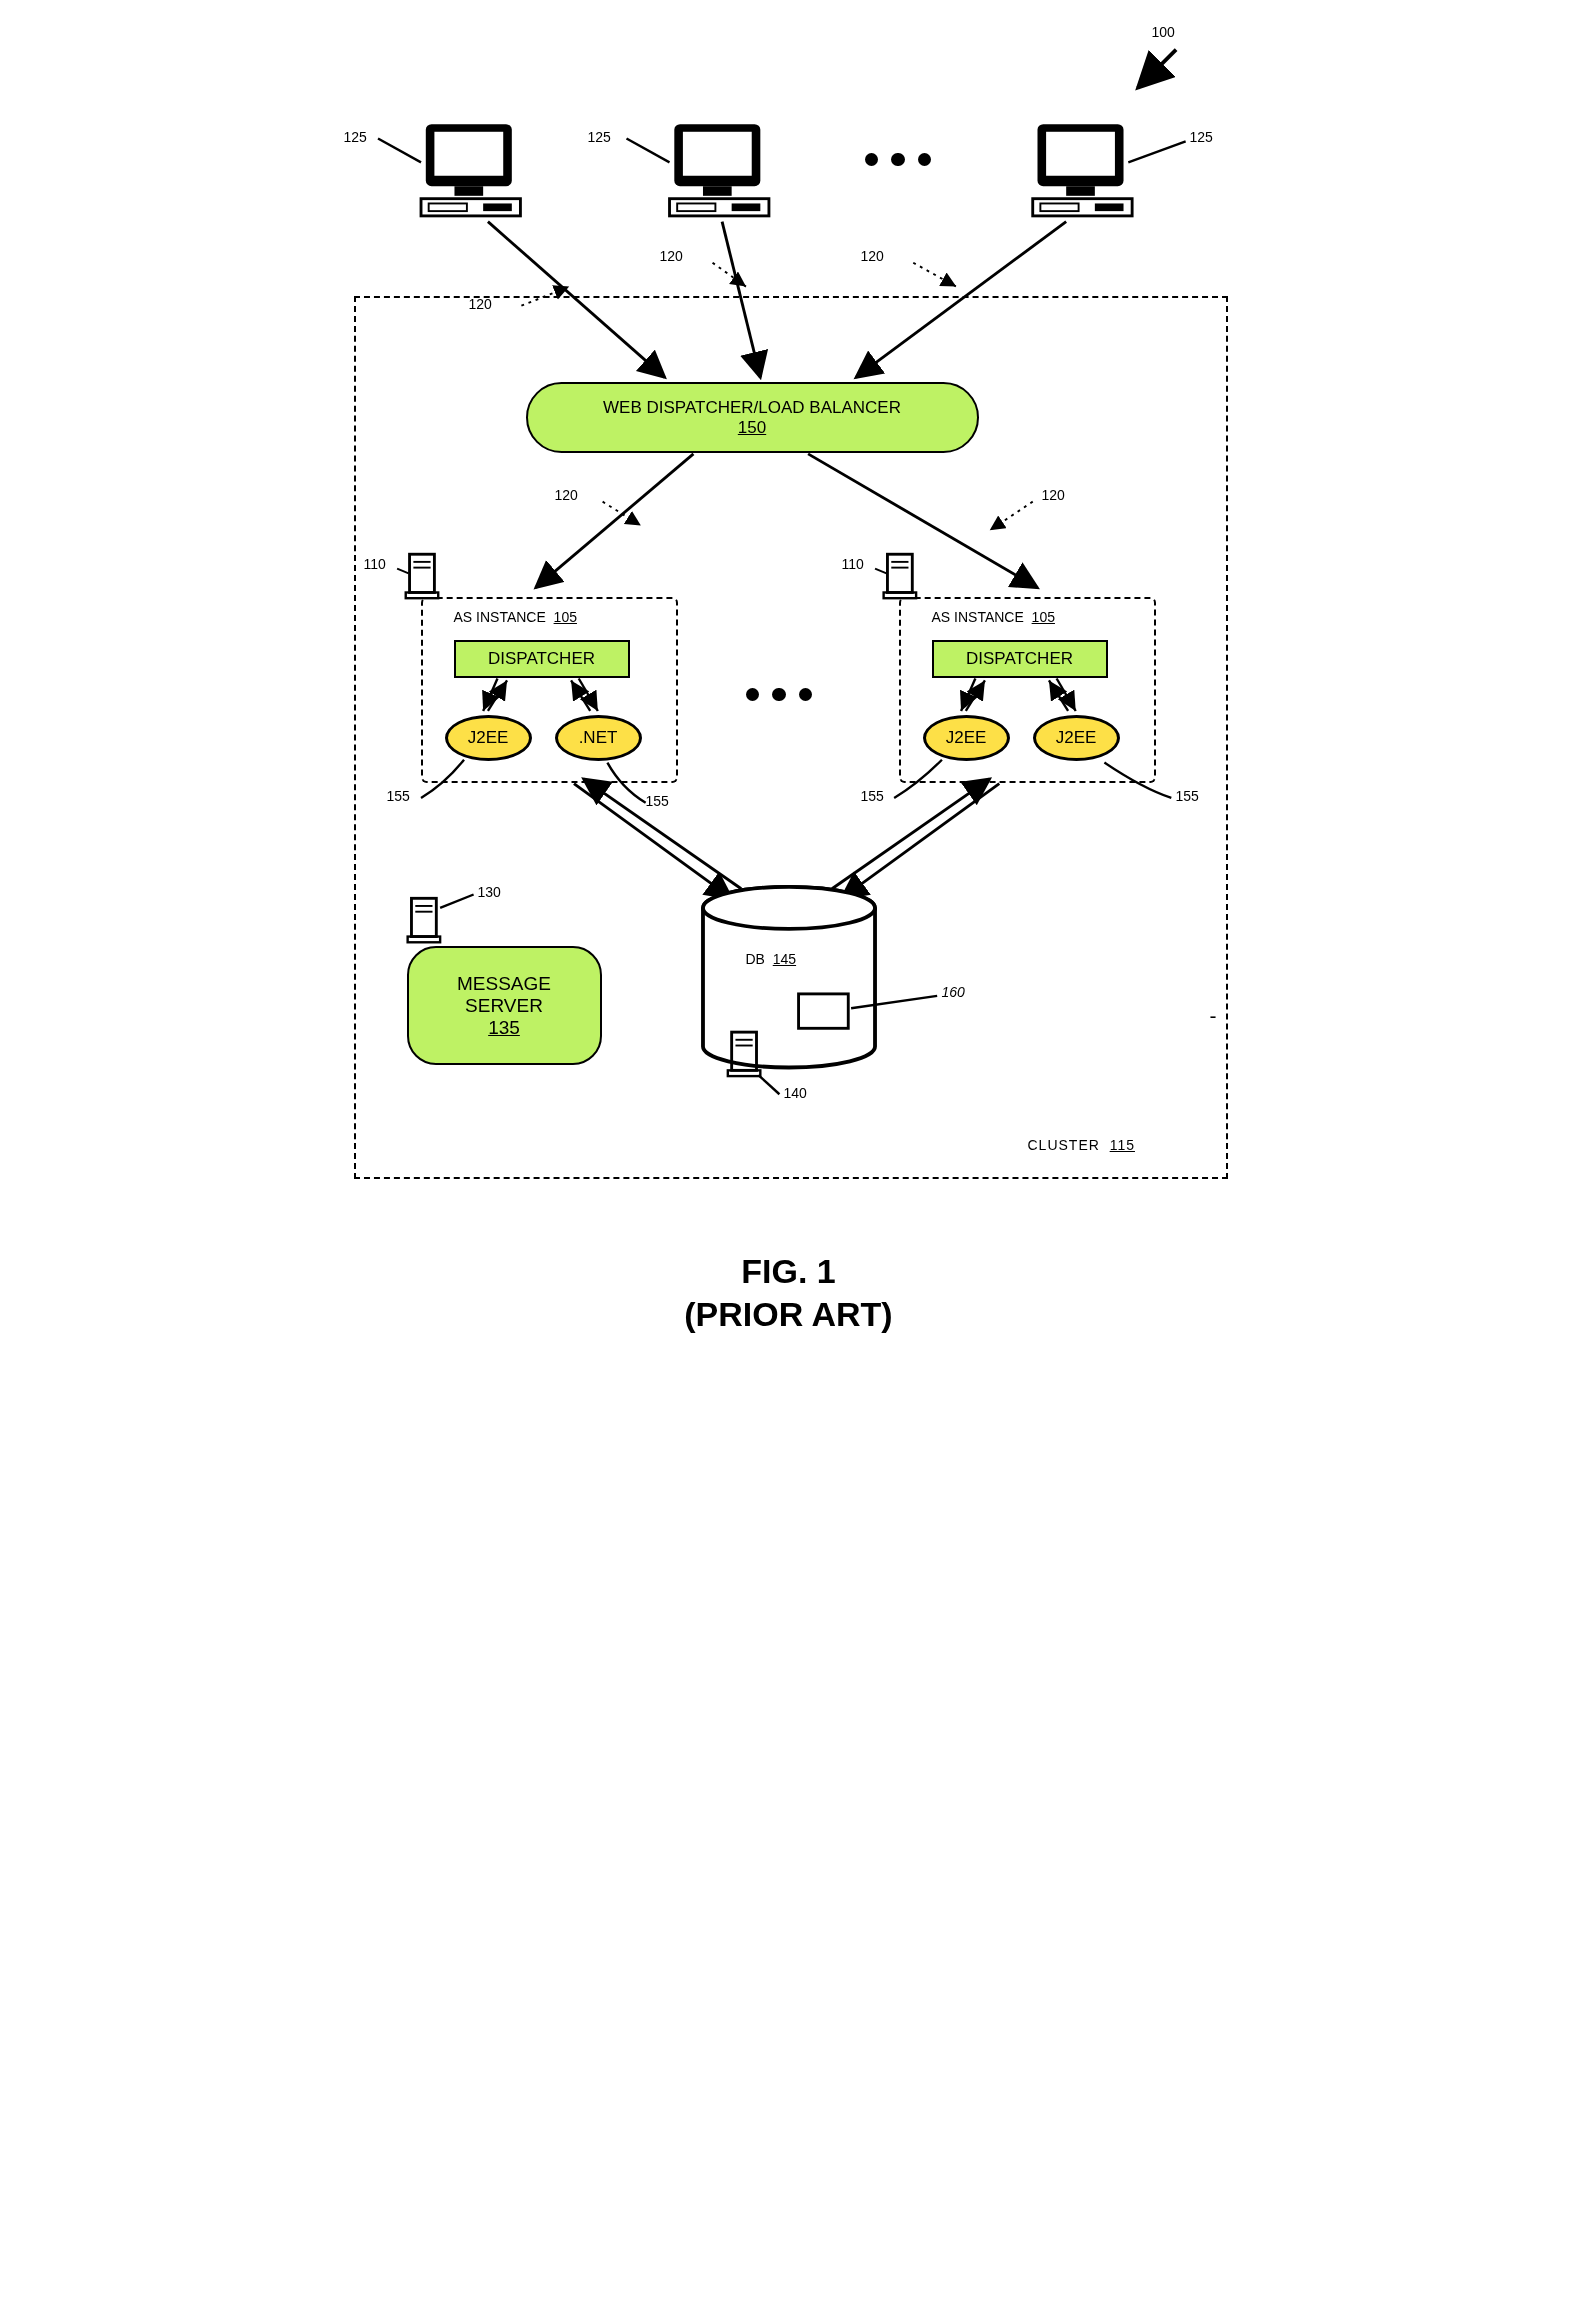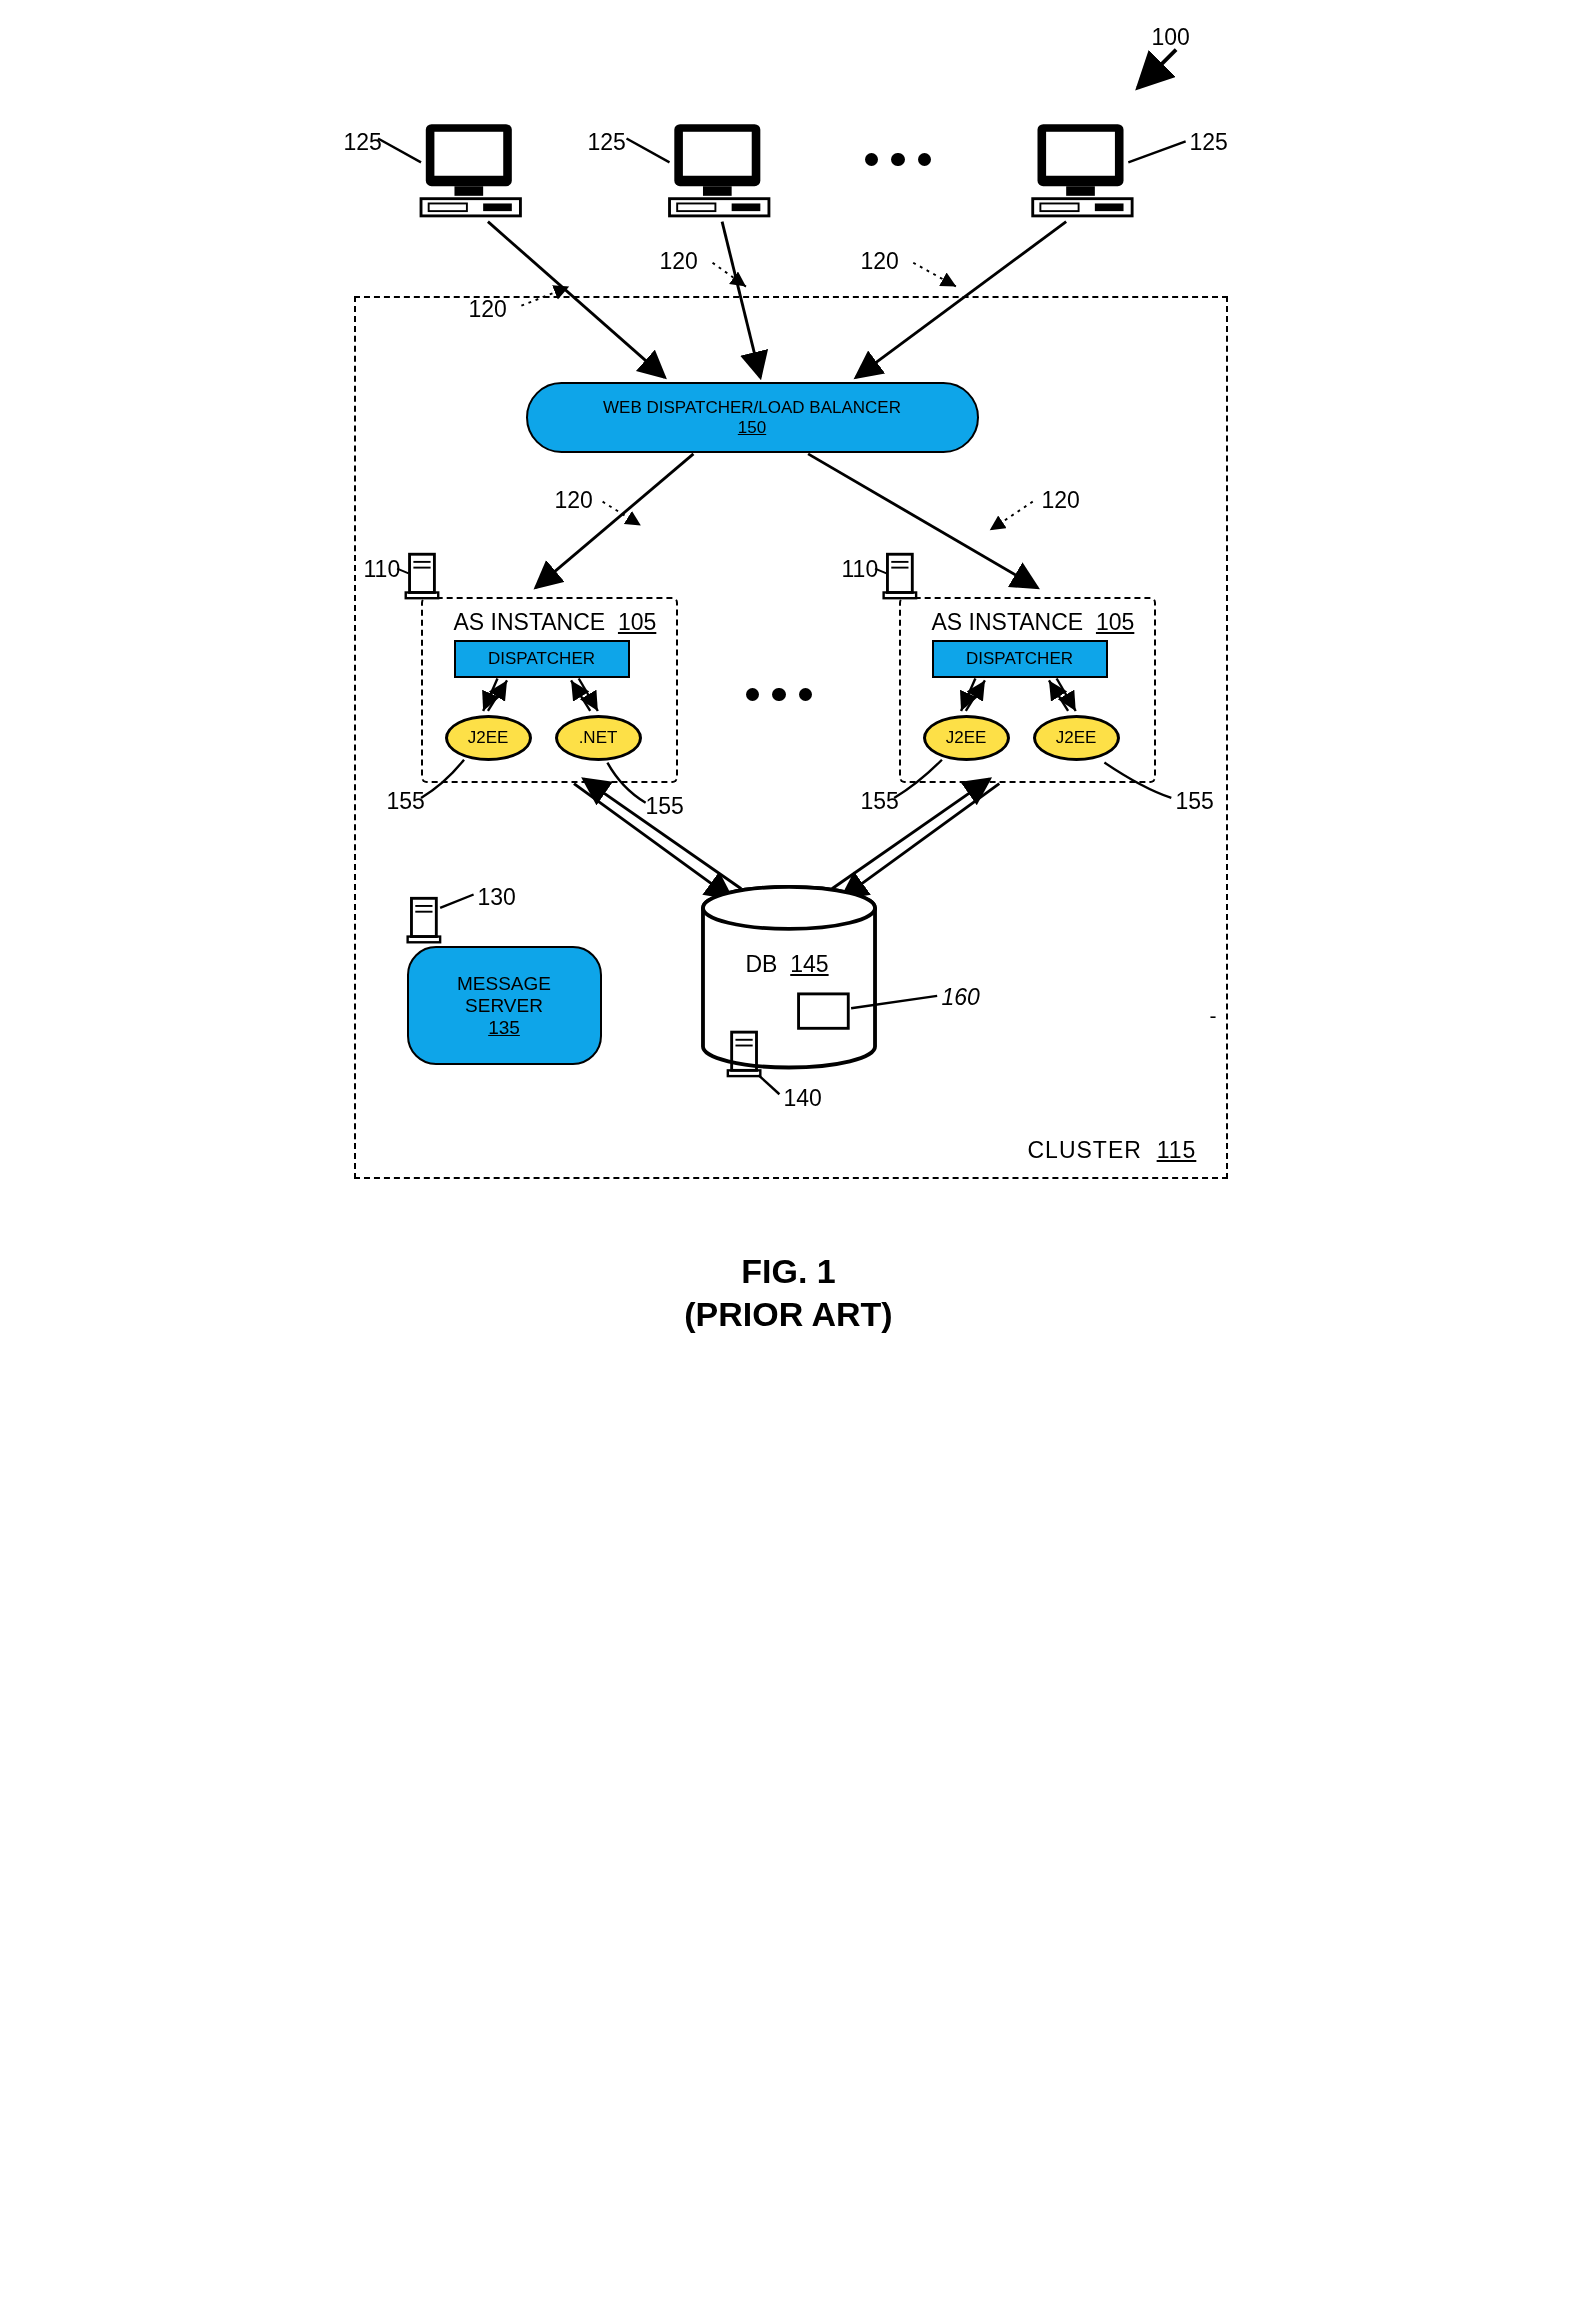--- a/index.html
+++ b/index.html
@@ -9,27 +9,27 @@
     background: #fff;
   }
   .diagram {
     position: relative;
     width: 956px;
     height: 1405px;
     margin: 0 auto;
   }
   .label {
     position: absolute;
-    font-size: 23px;
+    font-size: 14px;
     white-space: pre;
   }
   .box {
     position: absolute;
     border: 2.4px solid #000;
-    background: #0ea5e9;
+    background: #bef264;
     display: flex;
     flex-direction: column;
     align-items: center;
     justify-content: center;
     font-size: 17px;
   }
   .rounded { border-radius: 29px; }
   .big-rounded { border-radius: 38px; }
   .dashed-box {
     position: absolute;

